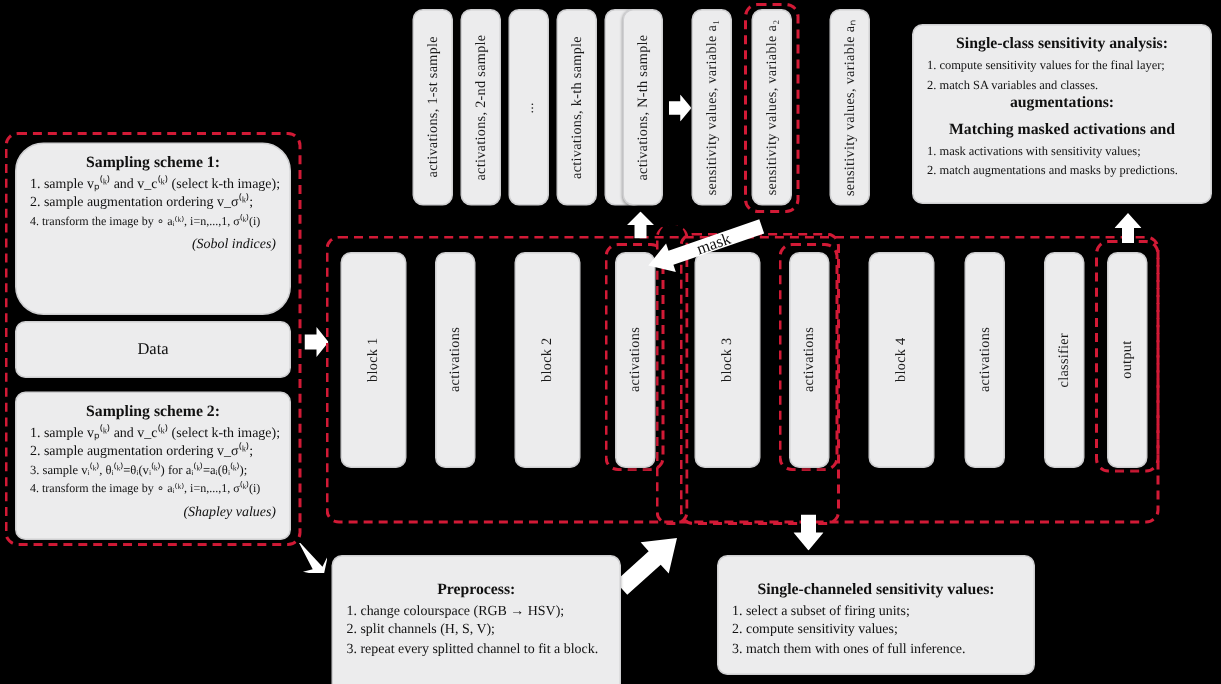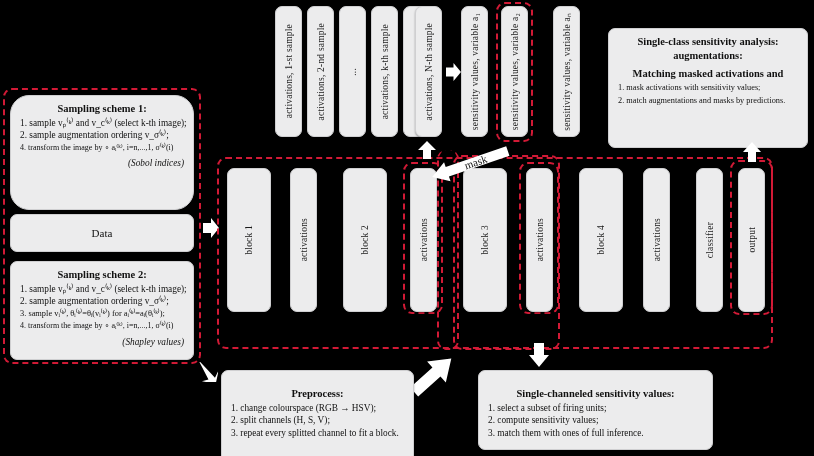--- a/index.html
+++ b/index.html
@@ -138,22 +138,26 @@
     <span class="vlabel">sensitivity values, variable a₁</span>
   </div>
   <div class="dash thin" style="left:496px;top:2px;width:37px;height:140px;"></div>
   <div class="box vbox" style="left:501px;top:6px;width:27px;height:131px;">
     <span class="vlabel">sensitivity values, variable a₂</span>
   </div>
   <div class="box vbox" style="left:553px;top:6px;width:27px;height:131px;">
     <span class="vlabel">sensitivity values, variable aₙ</span>
   </div>
 
-  <div class="panel big" style="left:608px;top:16px;width:200px;height:120px;margin-top:12px;">
+  <div class="panel big" style="left:608px;top:16px;width:200px;height:120px;">
     <div class="title">Single-class sensitivity analysis:</div>
+    <ol>
+      <li style="font-size:8.3px;">1.  compute sensitivity values for the final layer;</li>
+      <li style="font-size:8.3px;">2.  match SA variables and classes.</li>
+    </ol>
     <div class="title2" style="margin:0 0 3px;">augmentations:</div>
     <div class="title2">Matching masked activations and</div>
     <ol>
       <li style="font-size:8.3px;">1.  mask activations with sensitivity values;</li>
       <li style="font-size:8.3px;">2.  match augmentations and masks by predictions.</li>
     </ol>
   </div>
 
   <svg class="arrow" style="left:428px;top:142px;" width="84" height="44" viewBox="0 0 84 44">
     <g transform="rotate(-19 42 22)">
@@ -187,21 +191,21 @@
 
   <div class="panel" style="left:221px;top:370px;width:193px;height:96px;">
     <div class="title" style="margin-top:10px;">Preprocess:</div>
     <ol>
       <li>1.  change colourspace (RGB → HSV);</li>
       <li>2.  split channels (H, S, V);</li>
       <li>3.  repeat every splitted channel to fit a block.</li>
     </ol>
   </div>
 
-  <div class="panel" style="left:478px;top:370px;width:235px;height:80px;">
+  <div class="panel" style="left:478px;top:370px;width:212px;height:80px;">
     <div class="title" style="margin-top:10px;">Single-channeled sensitivity values:</div>
     <ol>
       <li>1.  select a subset of firing units;</li>
       <li>2.  compute sensitivity values;</li>
       <li>3.  match them with ones of full inference.</li>
     </ol>
   </div>
 
 </div>
 

